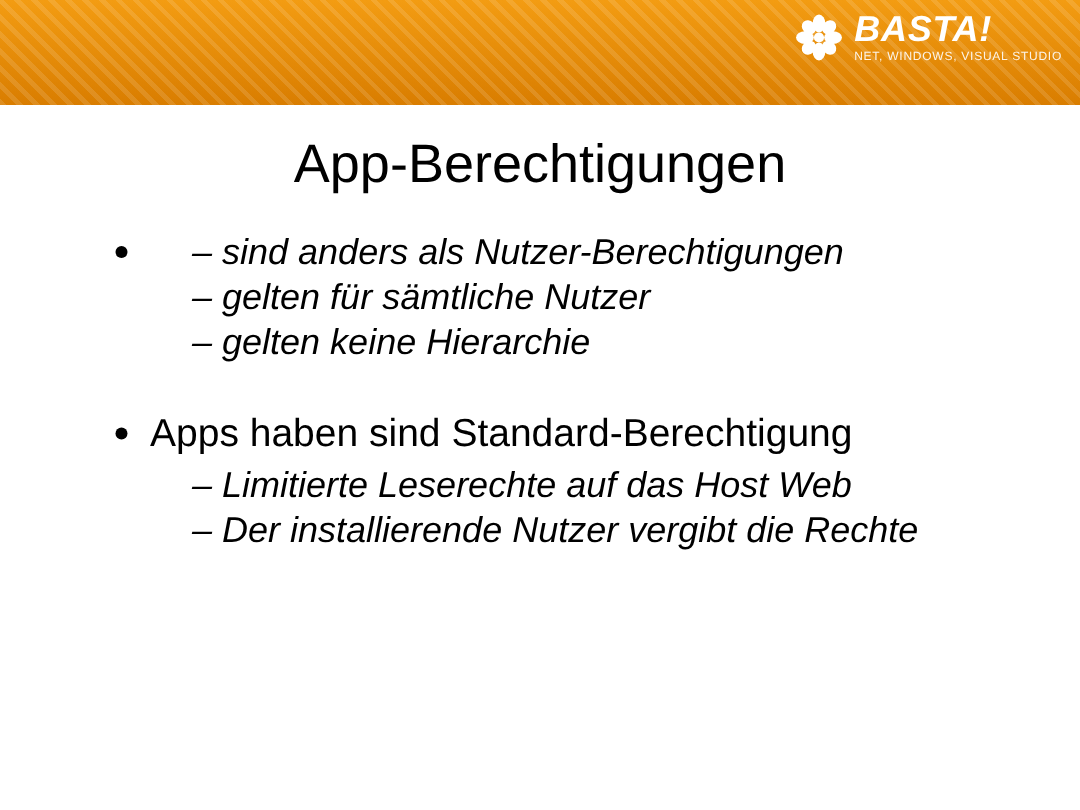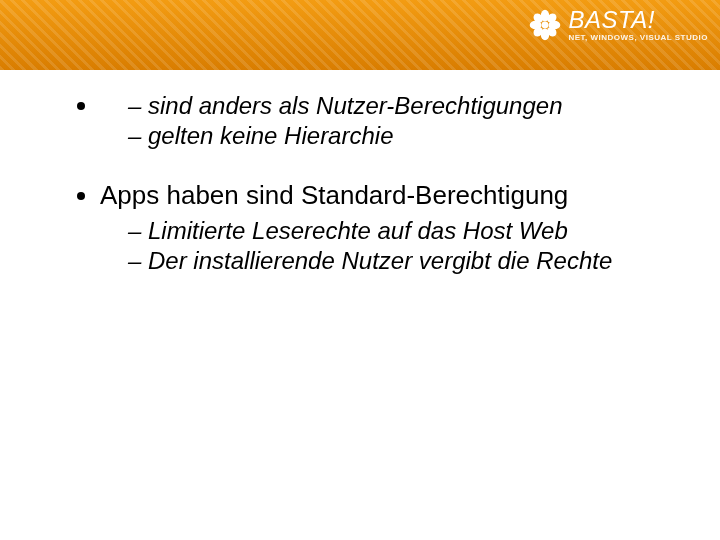--- a/index.html
+++ b/index.html
@@ -43,27 +43,27 @@
     height: 34px;
     margin-right: 6px;
   }
   .brand-text {
     display: flex;
     flex-direction: column;
     line-height: 1;
   }
   .brand-title {
     font-size: 24px;
-    font-weight: 400;
+    font-weight: 700;
     font-style: italic;
     letter-spacing: 0.5px;
   }
   .brand-subtitle {
     font-size: 8px;
-    font-weight: 700;
+    font-weight: 400;
     letter-spacing: 0.5px;
     opacity: 0.9;
     margin-top: 2px;
   }
   .content {
     padding: 14px 0 0 0;
   }
   .slide-title {
     font-size: 36px;
     font-weight: 400;
@@ -113,25 +113,27 @@
         </g>
       </svg>
       <div class="brand-text">
         <span class="brand-title">BASTA!</span>
         <span class="brand-subtitle">NET, WINDOWS, VISUAL STUDIO</span>
       </div>
     </div>
   </div>
 
   <div class="content">
+    <h1 class="slide-title">App-Berechtigungen</h1>
 
     <ul class="level1">
       <li>
         <ul class="level2">
           <li>sind anders als Nutzer-Berechtigungen</li>
+          <li>gelten für sämtliche Nutzer</li>
           <li>gelten keine Hierarchie</li>
         </ul>
       </li>
       <li>
         <span>Apps haben sind Standard-Berechtigung</span>
         <ul class="level2">
           <li>Limitierte Leserechte auf das Host Web</li>
           <li>Der installierende Nutzer vergibt die Rechte</li>
         </ul>
       </li>

